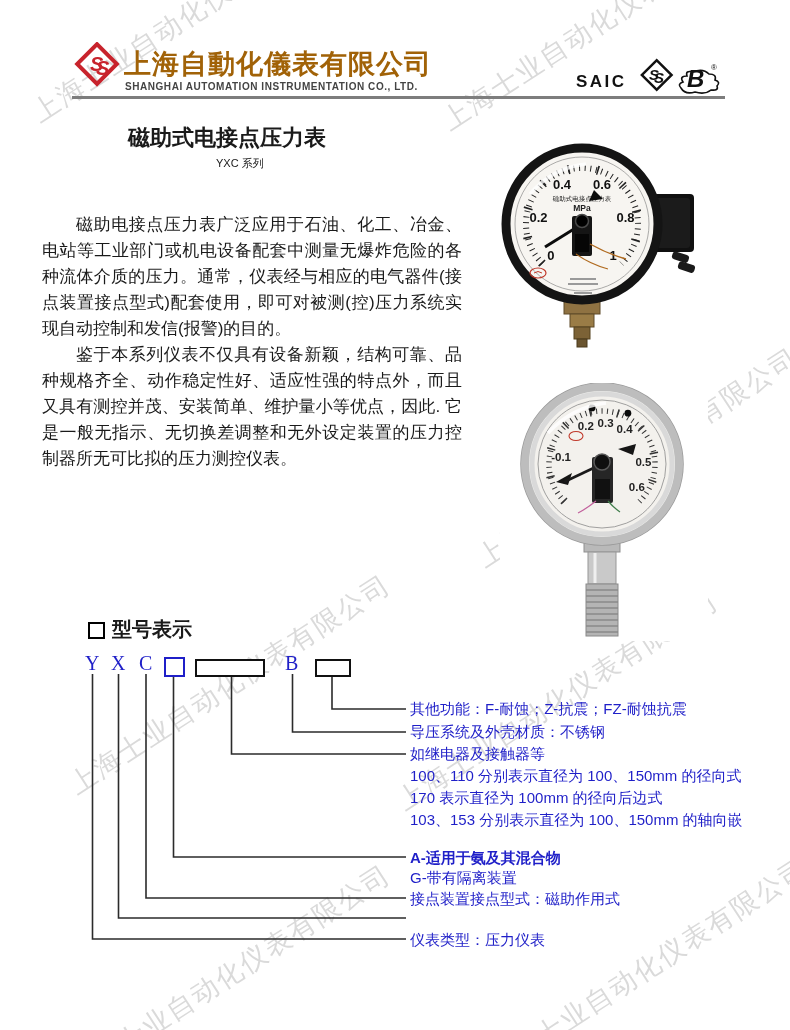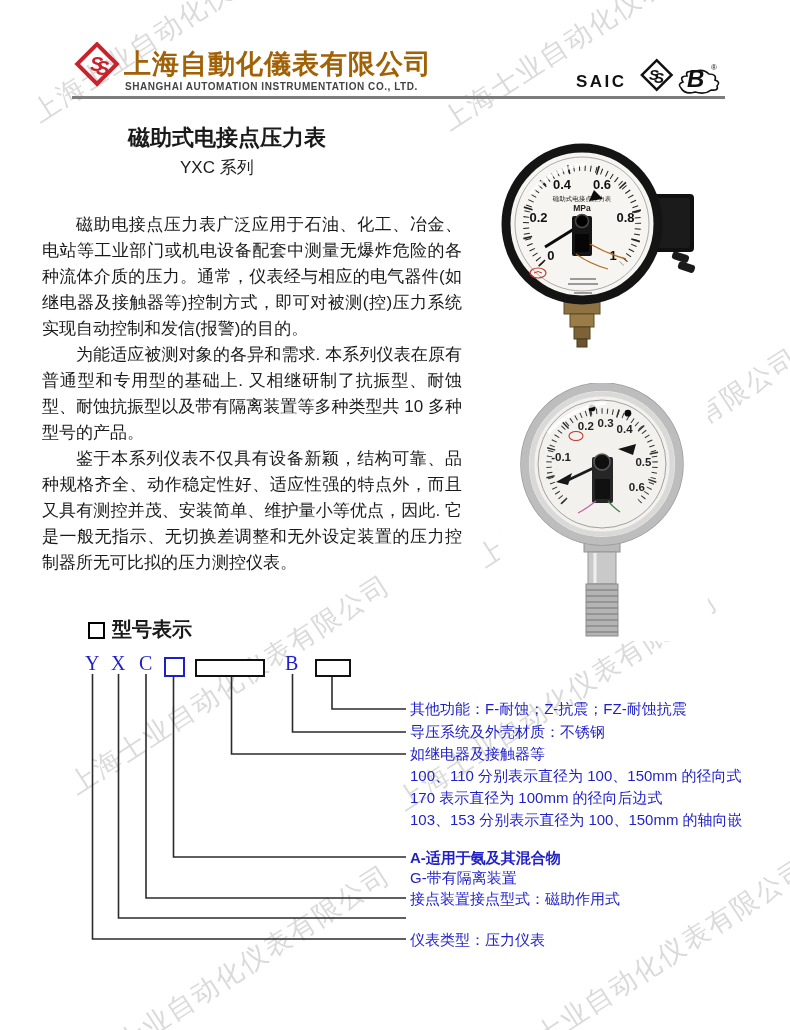--- a/index.html
+++ b/index.html
@@ -10,21 +10,21 @@
   .wm{position:absolute;white-space:nowrap;font-size:27px;letter-spacing:2px;
       color:#bcbcbc;opacity:.55;transform:rotate(-33deg);transform-origin:0 0;z-index:0;}
   
   .hdr-cn{font-family:"Liberation Serif", serif;font-weight:bold;font-size:27px;
           letter-spacing:1px;color:#a16207;}
   .hdr-en{font-size:10px;font-weight:bold;letter-spacing:.55px;color:#444;}
   .saic-txt{font-weight:bold;font-size:17px;letter-spacing:2.5px;color:#111;}
   .rule{position:absolute;left:72px;top:96px;width:653px;height:3px;background:#7d7d7d;}
   
   .t-main{font-size:22px;font-weight:bold;}
-  .t-sub{font-size:17px;}
+  .t-sub{font-size:11px;margin-left:36px;}
   .intro{position:absolute;left:42px;top:212px;width:420px;font-size:17px;line-height:26px;
          text-align:justify;z-index:1;}
   .intro p{margin:0;text-indent:2em;}
   
   .sec-bullet{position:absolute;width:13px;height:13px;border:2px solid #000;}
   .sec-head{font-size:20px;font-weight:bold;}
   .code-letter{position:absolute;font-family:"Liberation Serif", serif;font-size:20px;
                color:#1f1fc8;z-index:1;}
   .blank-box{position:absolute;width:17px;height:16px;border:2px solid #1f1fc8;z-index:1;}
   .code-box{position:absolute;border:2px solid #111;background:#fff;z-index:1;}
@@ -70,22 +70,21 @@
       <text x="12" y="29" font-size="24" font-weight="bold" font-style="italic" fill="#111" font-family="Liberation Serif, serif">B</text>
       <text x="36" y="12" font-size="8" fill="#111">®</text>
     </svg>
   </div>
   <div class="rule"></div>
 
   <div class="abs t-main" style="left:128px;top:123px;z-index:1;">磁助式电接点压力表</div>
   <div class="abs t-sub" style="left:180px;top:156px;z-index:1;">YXC 系列</div>
 
   <div class="intro">
-    <p>磁助电接点压力表广泛应用于石油、化工、冶金、电站等工业部门或机电设备配套中测量无爆炸危险的各种流体介质的压力。通常，仪表经与相应的电气器件(如继电器及接触器等)控制方式，即可对被测(控)压力系统实现自动控制和发信(报警)的目的。</p>
-    <p>为能适应被测对象的各异和需求. 本系列仪表在原有普通型和专用型的基础上. 又相继研制了抗振型、耐蚀型、耐蚀抗振型以及带有隔离装置等多种类型共 10 多种型号的产品。</p>
+    <p>磁助电接点压力表广泛应用于石油、化工、冶金、电站等工业部门或机电设备配套中测量无爆炸危险的各种流体介质的压力。通常，仪表经与相应的电气器件(接点装置接点型式)配套使用，即可对被测(控)压力系统实现自动控制和发信(报警)的目的。</p>
     <p>鉴于本系列仪表不仅具有设备新颖，结构可靠、品种规格齐全、动作稳定性好、适应性强的特点外，而且又具有测控并茂、安装简单、维护量小等优点，因此. 它是一般无指示、无切换差调整和无外设定装置的压力控制器所无可比拟的压力测控仪表。</p>
   </div>
 
   <div class="photo" style="left:490px;top:142px;width:212px;height:215px;">
     <svg width="212" height="215" viewBox="0 0 212 215">
       <rect x="0" y="0" width="212" height="215" fill="#fff"></rect>
 
       <rect x="160" y="52" width="44" height="58" rx="4" fill="#101010"></rect>
       <rect x="164" y="56" width="36" height="50" rx="3" fill="#1b1b1b"></rect>
       <rect x="182" y="111" width="17" height="8" rx="3" fill="#1a1a1a" transform="rotate(18 190 115)"></rect>

